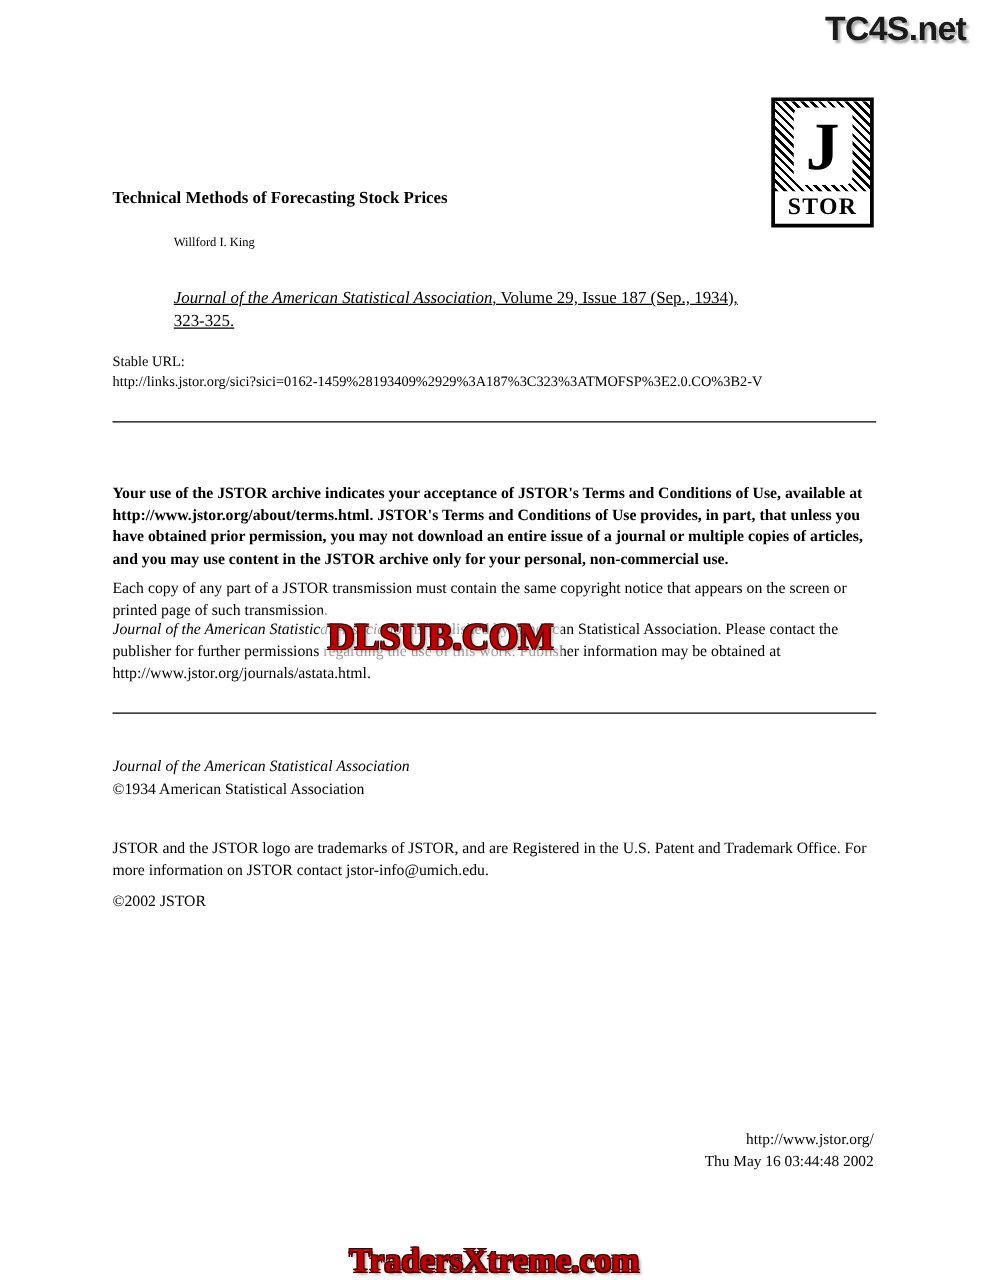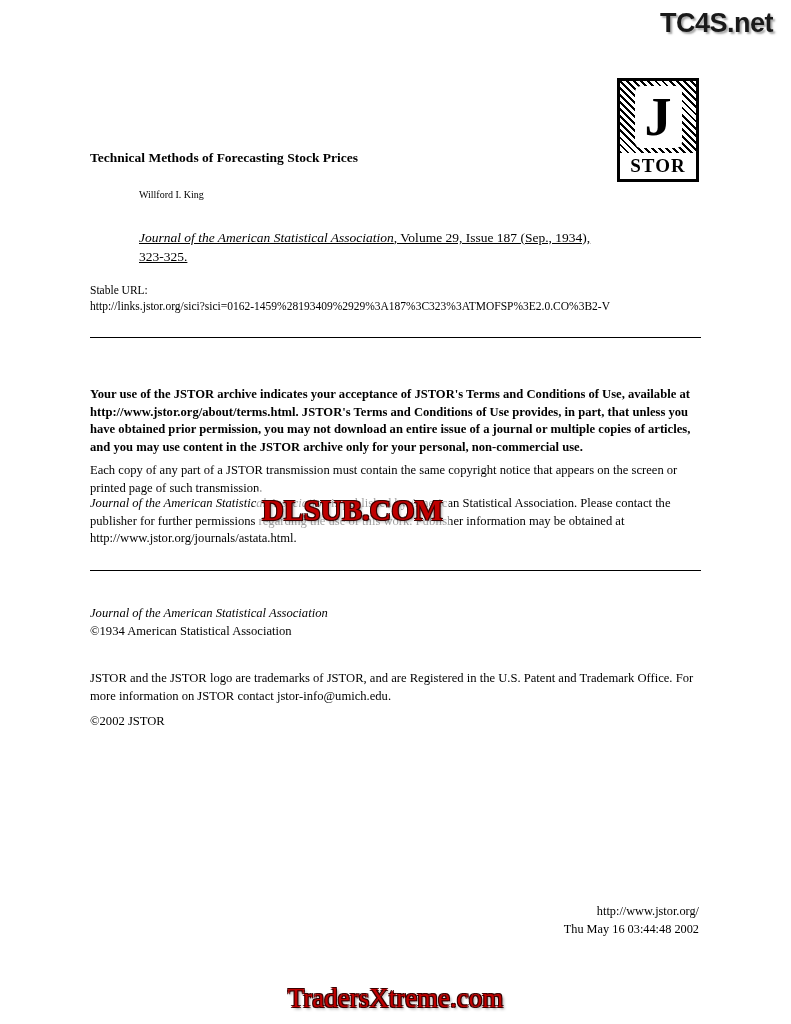--- a/index.html
+++ b/index.html
@@ -172,24 +172,24 @@
       -1px -1px 0 #3a0000,
       1px -1px 0 #3a0000,
       -1px 1px 0 #3a0000,
       1px 1px 0 #3a0000,
       2px 2px 3px rgba(0,0,0,0.4);
   }
   .wm-bottom {
     position: absolute;
     left: 0;
     right: 0;
-    bottom: 10px;
+    bottom: 0;
     text-align: center;
     font-family: "Liberation Serif", serif;
-    font-weight: normal;
+    font-weight: bold;
     font-size: 27px;
     color: #c00000;
     text-shadow:
       -1px -1px 0 #3a0000,
       1px -1px 0 #3a0000,
       -1px 1px 0 #3a0000,
       1px 1px 0 #3a0000,
       2px 2px 3px rgba(0,0,0,0.45);
   }
 </style>

